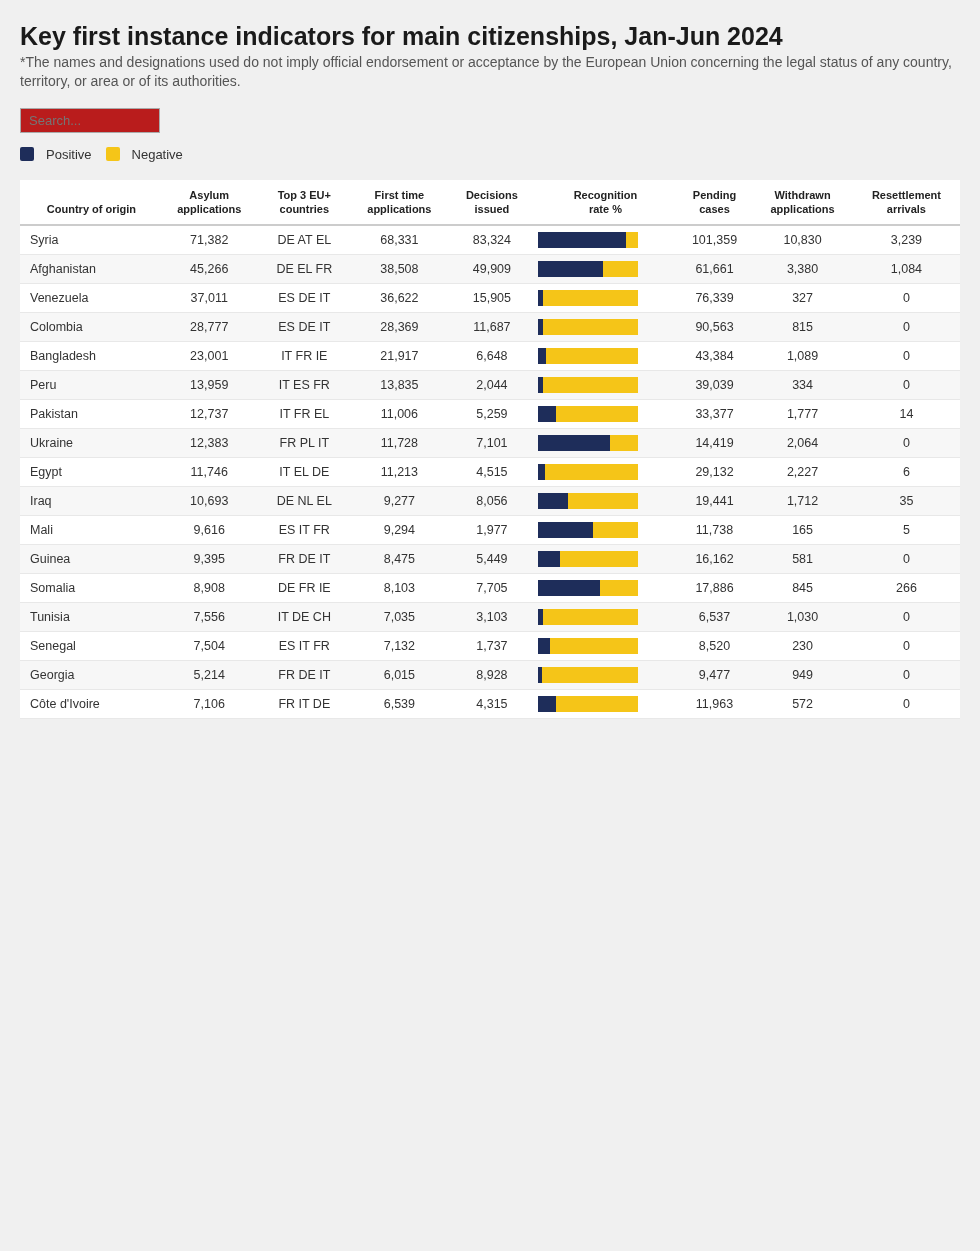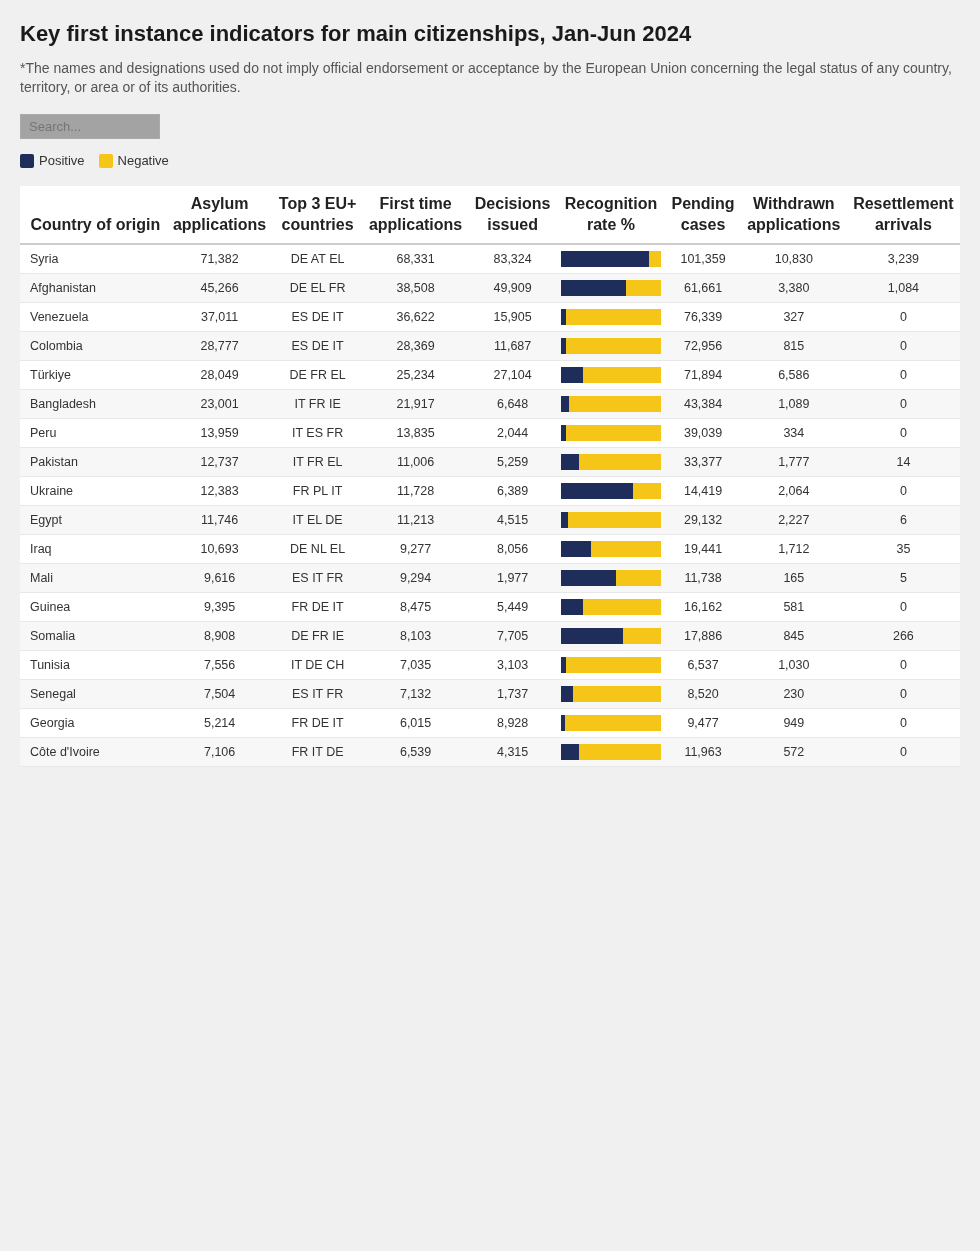--- a/index.html
+++ b/index.html
@@ -8,50 +8,50 @@
       background: #f0f0f0;
       padding: 20px;
       font-size: 13px;
       color: #333;
     }
     .container {
       background: #f0f0f0;
       max-width: 980px;
     }
     h1 {
-      font-size: 22px;
+      font-size: 25px;
       font-weight: bold;
       color: #1a1a1a;
-      margin-bottom: 10px;
+      margin-bottom: 0;
       line-height: 1.3;
     }
     .disclaimer {
       font-size: 14px;
       color: #555;
       margin-bottom: 16px;
       line-height: 1.4;
     }
     .search-box {
       border: 1px solid #aaa;
       padding: 4px 8px;
       font-size: 13px;
       width: 140px;
       margin-bottom: 14px;
-      background: #a3a3a3;
+      background: #b91c1c;
     }
     .legend {
       display: flex;
       align-items: center;
       gap: 14px;
       margin-bottom: 18px;
     }
     .legend-item {
       display: flex;
-      align-items: flex-end;
-      gap: 5px;
+      align-items: center;
+      gap: 12px;
       font-size: 13px;
     }
     .legend-dot {
       width: 14px;
       height: 14px;
       border-radius: 2px;
     }
     .legend-positive { background: #1e2d5a; }
     .legend-negative { background: #f5c518; }
 
@@ -61,21 +61,21 @@
       background: white;
       font-size: 12.5px;
     }
     thead tr {
       background: white;
     }
     th {
       padding: 8px 6px;
       text-align: center;
       font-weight: bold;
-      font-size: 16px;
+      font-size: 11px;
       color: #222;
       border-bottom: 2px solid #ccc;
       vertical-align: bottom;
       line-height: 1.3;
     }
     th:first-child { text-align: center; padding-left: 10px; }
     td {
       padding: 7px 6px;
       text-align: center;
       border-bottom: 1px solid #e8e8e8;
@@ -192,38 +192,22 @@
       <td>28,777</td>
       <td>ES DE IT</td>
       <td>28,369</td>
       <td>11,687</td>
       <td class="bar-cell">
         <div class="bar-container">
           <span class="bar-positive" style="width:5px;"></span>
           <span class="bar-negative" style="width:95px;"></span>
         </div>
       </td>
-      <td>72,956</td>
+      <td>90,563</td>
       <td>815</td>
-      <td>0</td>
-    </tr>
-        <tr>
-      <td>Türkiye</td>
-      <td>28,049</td>
-      <td>DE FR EL</td>
-      <td>25,234</td>
-      <td>27,104</td>
-      <td class="bar-cell">
-        <div class="bar-container">
-          <span class="bar-positive" style="width:22px;"></span>
-          <span class="bar-negative" style="width:78px;"></span>
-        </div>
-      </td>
-      <td>71,894</td>
-      <td>6,586</td>
       <td>0</td>
     </tr>
         <tr>
       <td>Bangladesh</td>
       <td>23,001</td>
       <td>IT FR IE</td>
       <td>21,917</td>
       <td>6,648</td>
       <td class="bar-cell">
         <div class="bar-container">
@@ -265,21 +249,21 @@
       </td>
       <td>33,377</td>
       <td>1,777</td>
       <td>14</td>
     </tr>
         <tr>
       <td>Ukraine</td>
       <td>12,383</td>
       <td>FR PL IT</td>
       <td>11,728</td>
-      <td>6,389</td>
+      <td>7,101</td>
       <td class="bar-cell">
         <div class="bar-container">
           <span class="bar-positive" style="width:72px;"></span>
           <span class="bar-negative" style="width:28px;"></span>
         </div>
       </td>
       <td>14,419</td>
       <td>2,064</td>
       <td>0</td>
     </tr>

